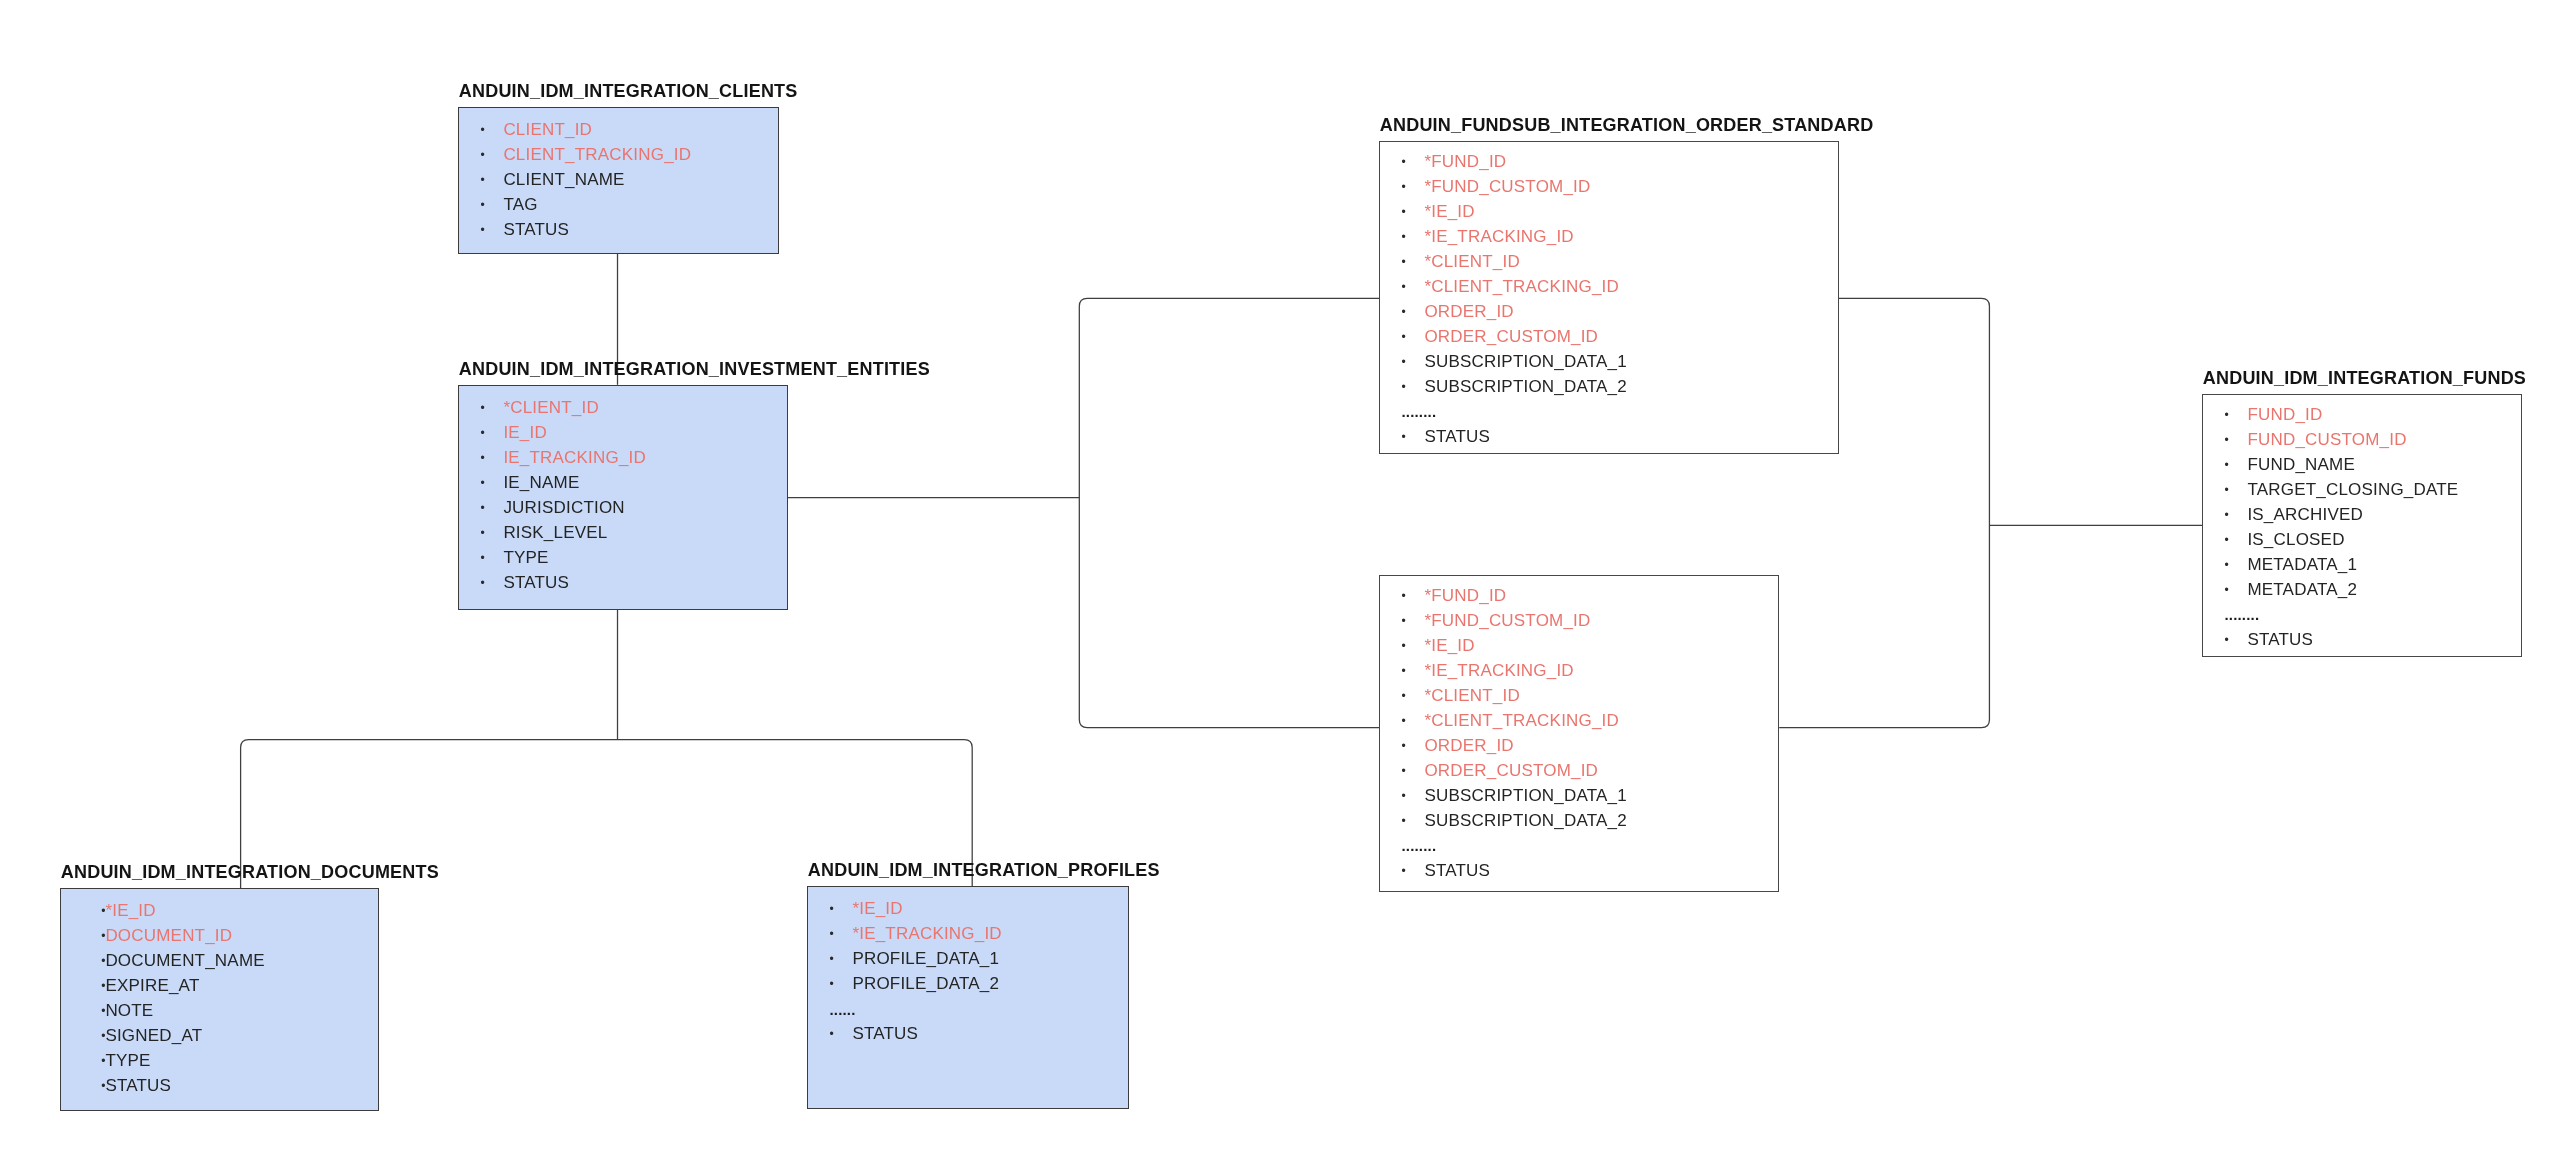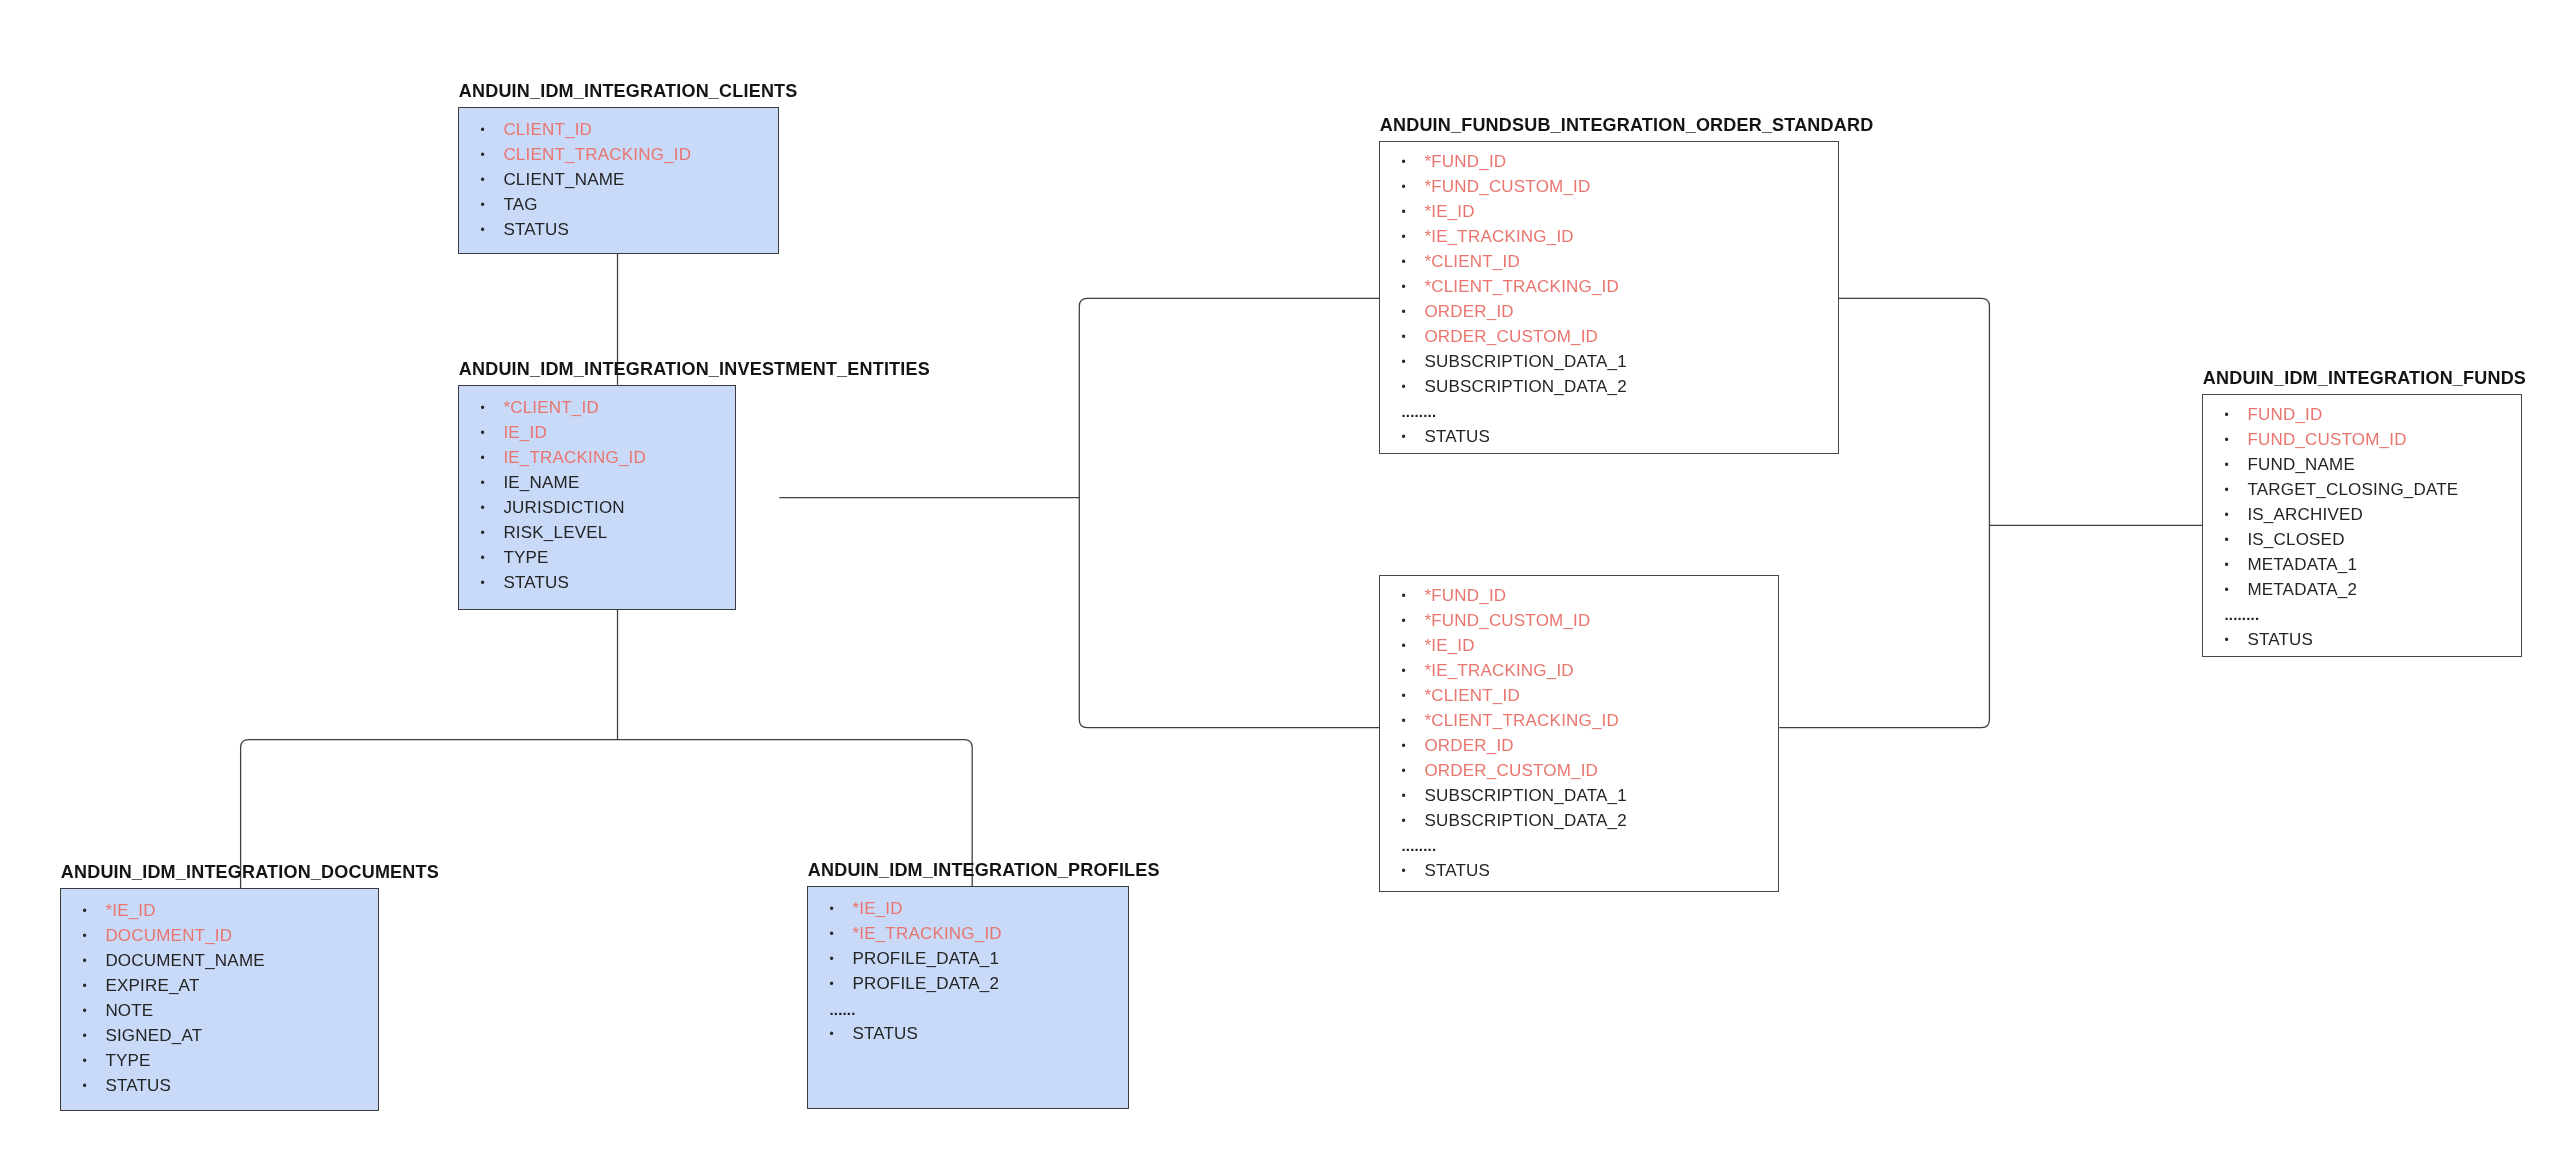--- a/index.html
+++ b/index.html
@@ -59,21 +59,21 @@
             <span class="fname">TAG</span>
           </div>
           <div class="row">
             <span class="blt">•</span>
             <span class="fname">STATUS</span>
           </div>
         </div>
       </div>
   </div>
 
-  <div class="table-shell blue" style="left:458px;top:385px;width:278px;height:225px;">
+  <div class="table-shell blue" style="left:458px;top:385px;width:330px;height:225px;">
     <div class="t-title">ANDUIN_IDM_INTEGRATION_INVESTMENT_ENTITIES</div>
     <div class="t-box">
         <div class="rows">
           <div class="row red">
             <span class="blt">•</span>
             <span class="fname">*CLIENT_ID</span>
           </div>
           <div class="row red">
             <span class="blt">•</span>
             <span class="fname">IE_ID</span>
@@ -255,21 +255,21 @@
             <span class="fname">........</span>
           </div>
           <div class="row">
             <span class="blt">•</span>
             <span class="fname">STATUS</span>
           </div>
         </div>
       </div>
   </div>
 
-  <div class="table-shell blue" style="left:60px;top:888px;width:319px;height:223px;">
+  <div class="table-shell blue" style="left:60px;top:888px;width:319px;height:223px;text-align:right;">
     <div class="t-title">ANDUIN_IDM_INTEGRATION_DOCUMENTS</div>
     <div class="t-box">
         <div class="rows">
           <div class="row red">
             <span class="blt">•</span>
             <span class="fname">*IE_ID</span>
           </div>
           <div class="row red">
             <span class="blt">•</span>
             <span class="fname">DOCUMENT_ID</span>

